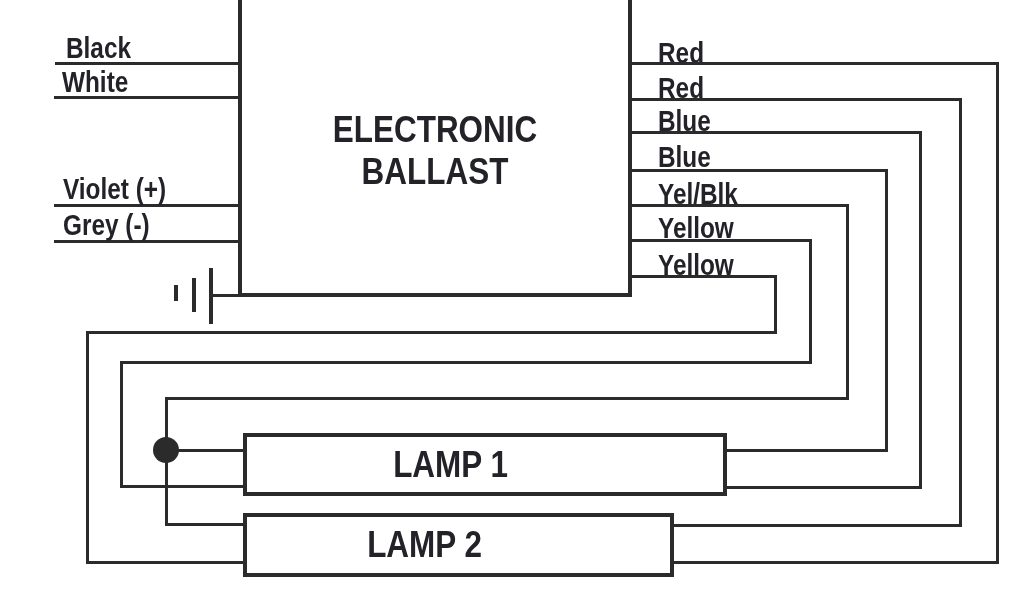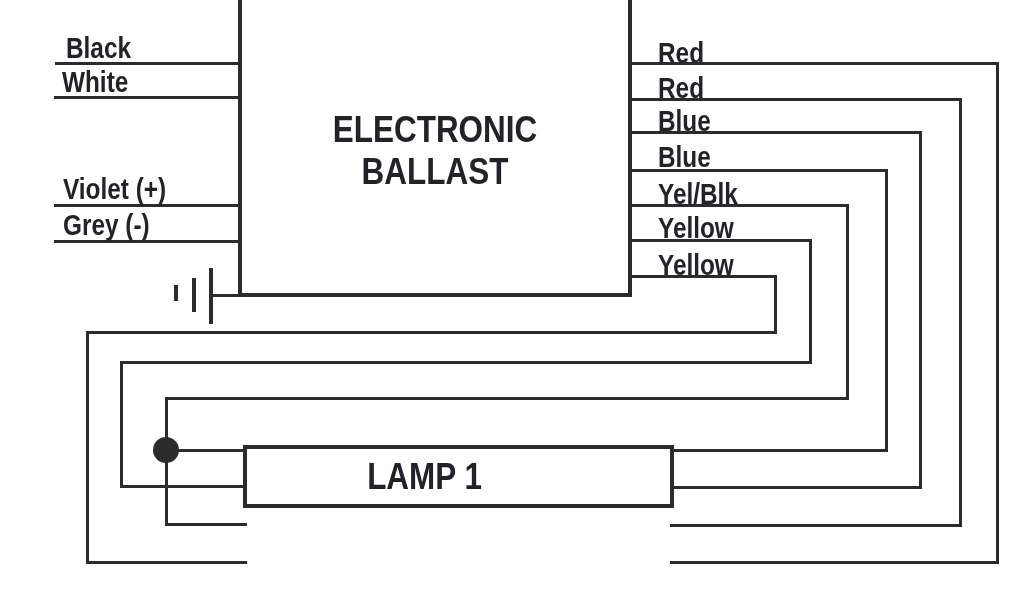--- a/index.html
+++ b/index.html
@@ -105,20 +105,25 @@
   <div class="wh" style="left:120px;top:361px;width:692px;"></div>
   <div class="wv" style="left:120px;top:361px;height:127px;"></div>
   <div class="wh" style="left:120px;top:485px;width:127px;"></div>
 
   <div class="wh" style="left:630px;top:275px;width:147px;"></div>
   <div class="wv" style="left:774px;top:275px;height:59px;"></div>
   <div class="wh" style="left:86px;top:331px;width:691px;"></div>
   <div class="wv" style="left:86px;top:331px;height:233px;"></div>
   <div class="wh" style="left:86px;top:561px;width:161px;"></div>
 
-  <div class="box" style="left:243px;top:433px;width:431px;height:63px;margin-top:12px;">
+  <div class="box" style="left:243px;top:433px;width:484px;height:63px;">
     <div class="lamp-label">
       <span>LAMP 1</span>
     </div>
   </div>
 
+  <div class="box" style="left:243px;top:513px;width:431px;height:64px;">
+    <div class="lamp-label">
+      <span>LAMP 2</span>
+    </div>
+  </div>
 
 </div>
 
 </body></html>

